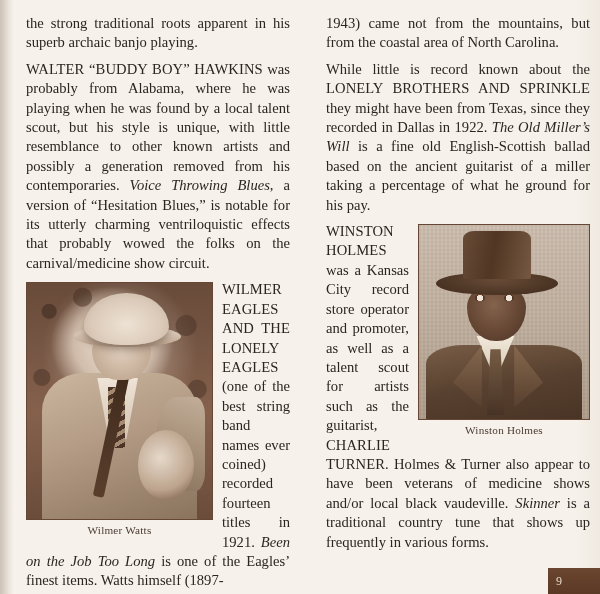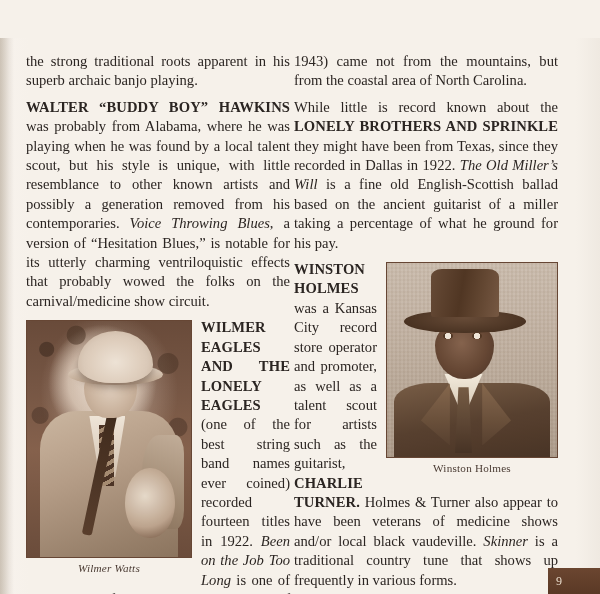--- a/index.html
+++ b/index.html
@@ -15,65 +15,63 @@
     overflow: hidden;
     position: relative;
   }
   
   .page {
     position: absolute;
     inset: 0;
     background:
       linear-gradient(90deg, #e9e2d8 0px, #f7f2ec 9px, #f6f1ea 30px, #f6f1ea 96%, #efe9e1 100%),
       #f6f1ea;
-    margin-top: 38px;
   }
   .gutter-shade {
     position: absolute;
     left: 0; top: 0; bottom: 0; width: 14px;
     background: linear-gradient(90deg, rgba(150,135,118,.35), rgba(150,135,118,0));
     pointer-events: none;
   }
 
   .columns {
     position: absolute;
     left: 26px;
     top: 14px;
     width: 548px;
   }
   .col {
     width: 264px;
     position: absolute;
     top: 0;
   }
   .col-left  { left: 0; }
-  .col-right { left: 268px; }
+  .col-right { left: 300px; }
 
   p {
     margin: 0 0 7px 0;
     font-size: 14.6px;
     line-height: 19.4px;
     text-align: justify;
     text-justify: inter-word;
     hyphens: manual;
   }
   p.tight { margin-bottom: 0; }
-  .nm { font-weight: bold; letter-spacing: .1px; }
+  .nm { font-weight: normal; letter-spacing: .1px; }
   .it { font-style: italic; }
 
   
   .fig {
     margin: 0;
     padding: 0;
   }
   .fig-left {
     float: left;
-    width: 166px;
+    width: 187px;
     margin: 2px 9px 2px 0;
-    font-style: italic;
   }
   .fig-right {
     float: right;
     width: 172px;
     margin: 2px 0 2px 9px;
   }
   .photo {
     border: 1.5px solid #6b4530;
     display: block;
     box-sizing: border-box;
@@ -290,21 +288,21 @@
             <span class="tie"></span>
             <span class="arm"></span>
             <span class="banjo-neck"></span>
             <span class="banjo-head"></span>
             <span class="face"></span>
             <span class="brim"></span>
             <span class="hat"></span>
           </span>
           <span class="caption">Wilmer Watts</span>
         </span>
-        <span class="nm">WILMER EAGLES AND THE LONELY EAGLES</span><span> (one of the best string band names ever coined) recorded fourteen titles in 1922. </span><span class="it">Been on the Job Too Long</span><span> is one of the Eagles’ finest items. Watts himself (1897-</span>
+        <span class="nm">WILMER EAGLES AND THE LONELY EAGLES</span><span> (one of the best string band names ever coined) recorded fourteen titles in 1921. </span><span class="it">Been on the Job Too Long</span><span> is one of the Eagles’ finest items. Watts himself (1897-</span>
       </p>
 
     </div>
 
     <div class="col col-right">
 
       <p>
         <span>1943) came not from the mountains, but from the coastal area of North Carolina.</span>
       </p>
 

